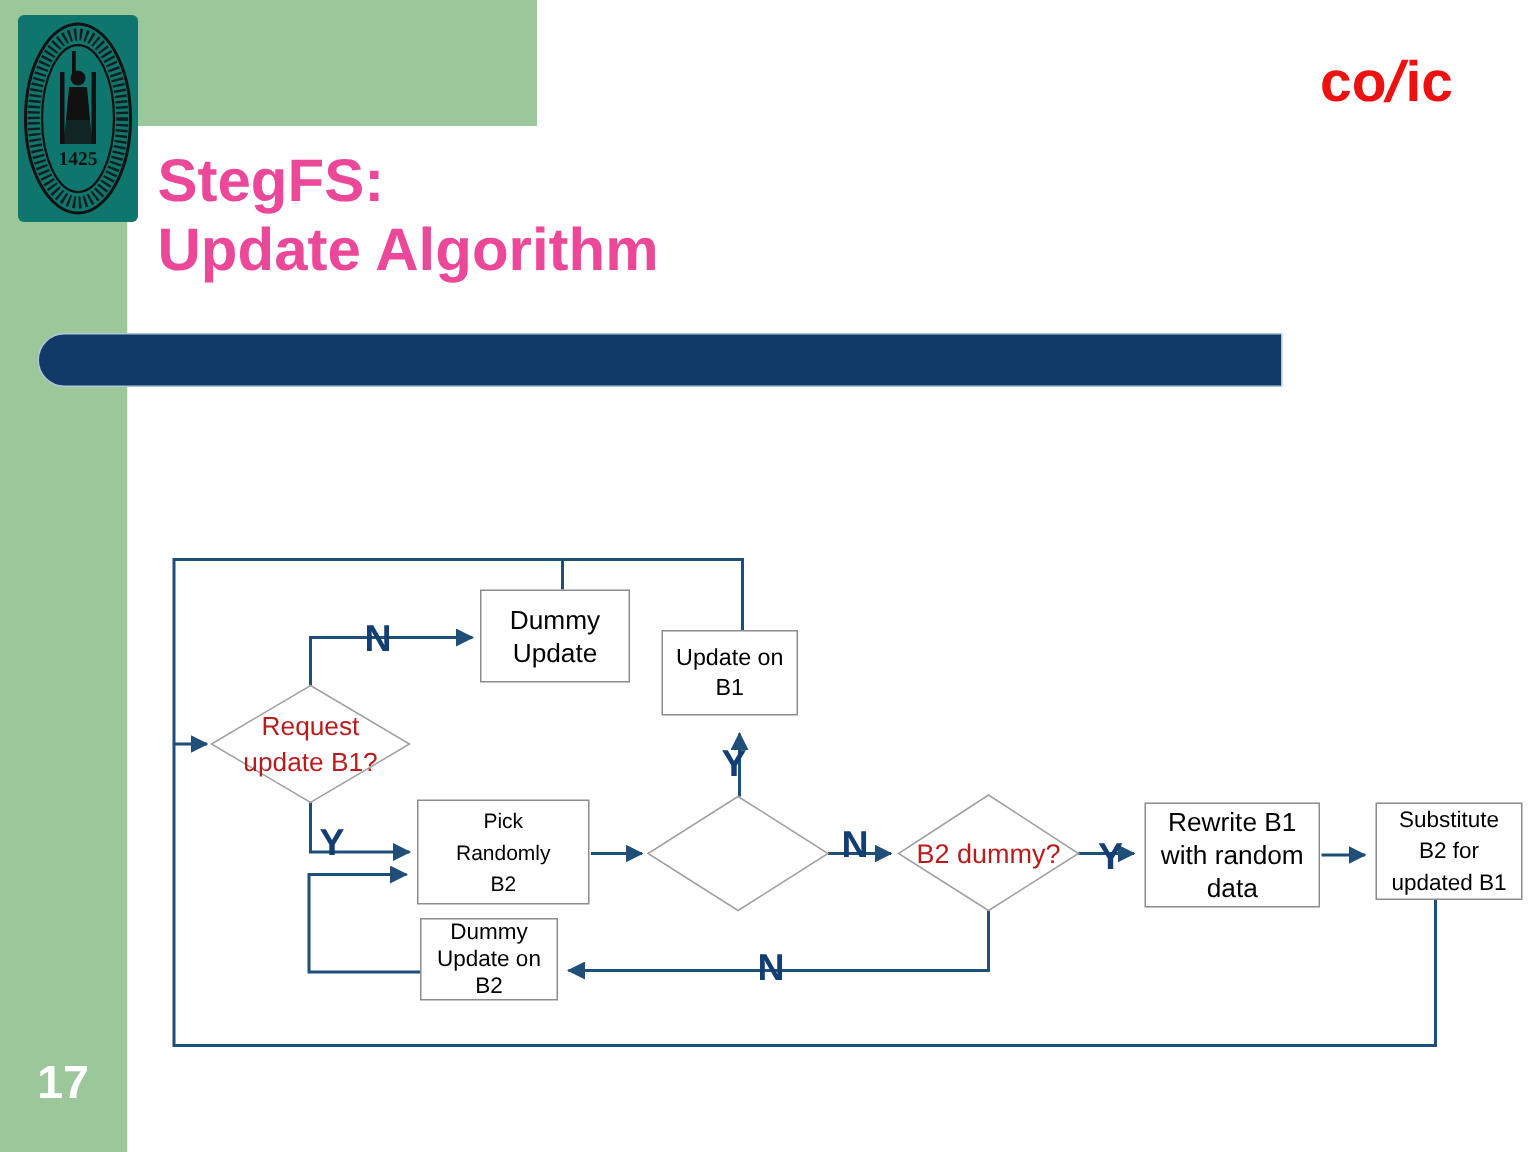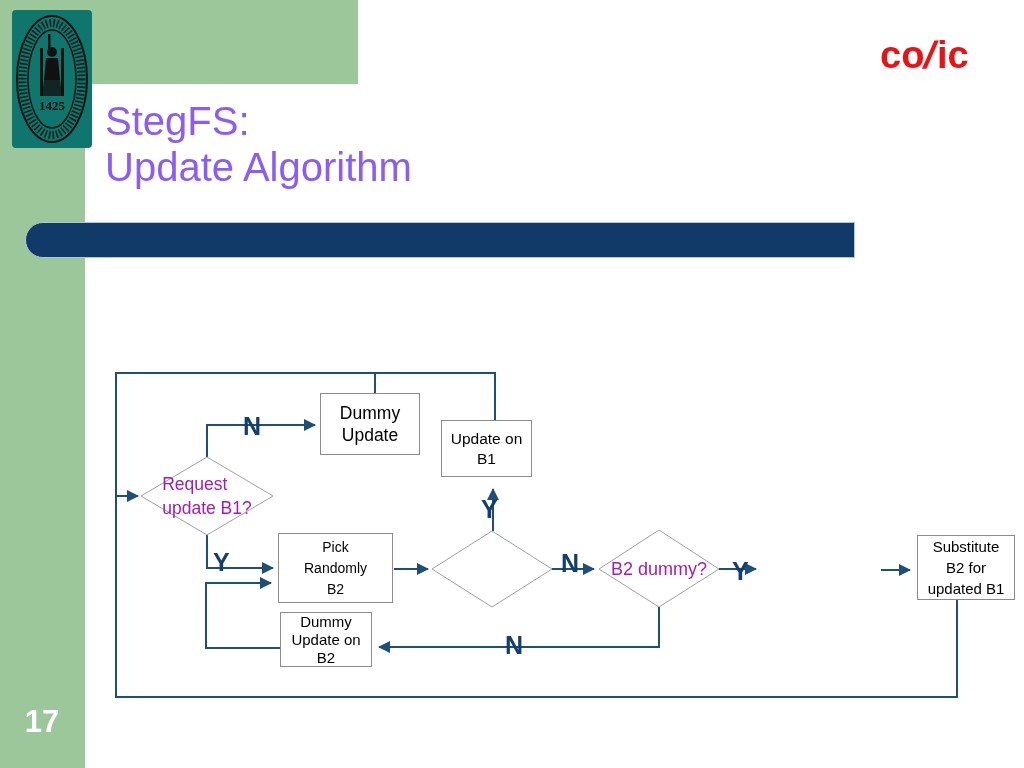--- a/index.html
+++ b/index.html
@@ -12,21 +12,21 @@
   .white-page{position:absolute;left:85px;top:84px;right:0;bottom:0;background:#ffffff;
               border-top-left-radius:32px;}
 
   
   .seal{position:absolute;left:12px;top:10px;width:80px;height:138px;background:#0f766e;
         border-radius:4px;z-index:5;}
   .seal svg{display:block;width:100%;height:100%;}
   .seal-year{font-family:"Liberation Serif",serif;font-weight:bold;}
 
   
-  .title{position:absolute;left:105px;top:98px;z-index:6;color:#8b5cf6;font-weight:normal;
+  .title{position:absolute;left:105px;top:98px;z-index:6;color:#ec4899;font-weight:bold;
          font-size:40px;line-height:46px;letter-spacing:0px;}
 
   
   .cosic{position:absolute;left:880px;top:36px;color:#EE1111;font-weight:800;font-size:38px;
          letter-spacing:0px;line-height:38px;}
   .cosic span{display:inline-block;}
   .cosic .slash{transform:skewX(-14deg);font-weight:900;margin:0 1px;}
 
   
   .navy-bar{position:absolute;left:25px;top:222px;width:830px;height:36px;background:#113A68;
@@ -36,21 +36,21 @@
   .page-num{position:absolute;left:14px;top:704px;width:56px;text-align:center;color:#ffffff;
             font-weight:bold;font-size:31px;z-index:5;}
 
   
   .flow{position:absolute;left:0;top:0;width:1024px;height:768px;z-index:3;}
   .flow svg{position:absolute;left:0;top:0;}
   .box{position:absolute;background:#ffffff;border:1px solid #8C8C8C;box-sizing:border-box;
        display:flex;align-items:center;justify-content:center;text-align:center;
        white-space:pre-line;color:#000;z-index:4;}
   .dtext{position:absolute;display:flex;align-items:center;justify-content:center;
-         white-space:pre-line;color:#a21caf;z-index:4;}
+         text-align:center;white-space:pre-line;color:#b91c1c;z-index:4;}
   .edge-label{position:absolute;font-weight:bold;font-size:25px;color:#123E73;z-index:5;}
 
   .b-dummy-update{left:320px;top:393px;width:100px;height:62px;font-size:17.5px;line-height:22px;}
   .b-update-on-b1{left:441px;top:420px;width:91px;height:57px;font-size:15.5px;line-height:20px;}
   .b-pick{left:278px;top:533px;width:115px;height:70px;font-size:14px;line-height:21px;}
   .b-rewrite{left:763px;top:535px;width:117px;height:70px;font-size:17.5px;line-height:22px;}
   .b-substitute{left:917px;top:535px;width:98px;height:65px;font-size:15px;line-height:21px;}
   .b-dummy-b2{left:280px;top:612px;width:92px;height:55px;font-size:15px;line-height:18px;}
 
   .t-d1{left:138px;top:468px;width:138px;height:56px;font-size:17.5px;line-height:24px;}
@@ -136,20 +136,23 @@
       </g>
     </svg>
 
     <div class="box b-dummy-update">Dummy
 Update</div>
     <div class="box b-update-on-b1">Update on
 B1</div>
     <div class="box b-pick">Pick
 Randomly
 B2</div>
+    <div class="box b-rewrite">Rewrite B1
+with random
+data</div>
     <div class="box b-substitute">Substitute
 B2 for
 updated B1</div>
     <div class="box b-dummy-b2">Dummy
 Update on
 B2</div>
 
     <div class="dtext t-d1">Request
 update B1?</div>
     <div class="dtext t-d3">B2 dummy?</div>

